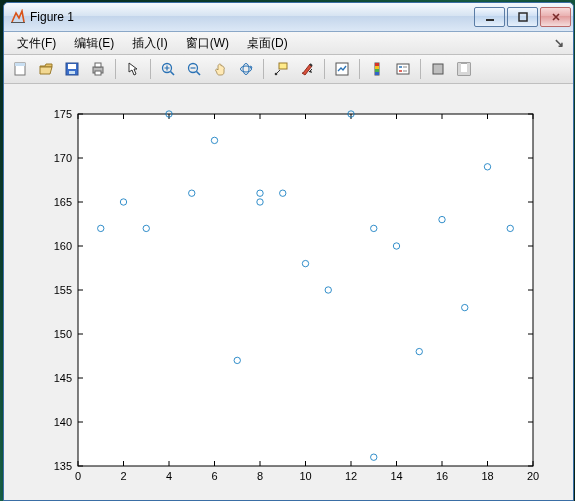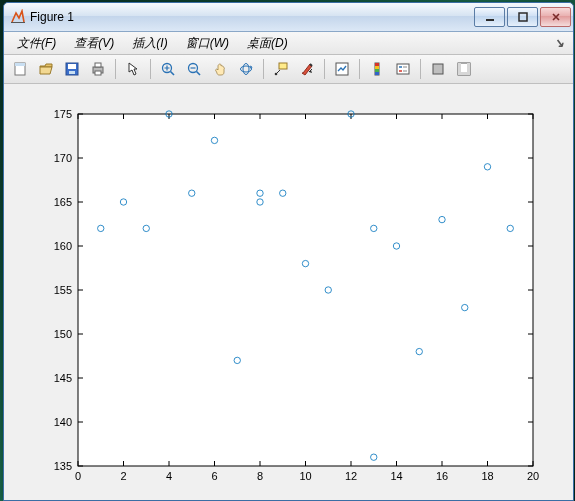--- a/index.html
+++ b/index.html
@@ -13,21 +13,21 @@
     padding:0 2px 0 6px;color:#000;position:relative;}
   .titlebar .fig-icon{width:16px;height:16px;margin-right:4px;display:flex;align-items:center;justify-content:center;}
   .titlebar .title{flex:1;}
   .winbtns{display:flex;gap:2px;}
   .winbtn{width:29px;height:18px;border:1px solid #5a7ca5;border-radius:2px;
     background:linear-gradient(#f3f8fe,#cfe0f4 45%,#bfd5ee 46%,#e6f0fb);
     display:flex;align-items:center;justify-content:center;cursor:pointer;}
   .winbtn.close{background:linear-gradient(#f7d9d9,#e9b0b0 45%,#e29c9c 46%,#f4dcdc);border-color:#b96a6a;}
   .winbtn svg{display:block;}
   .menubar{height:22px;background:linear-gradient(#f7f7f7,#e8e8e8);border-bottom:1px solid #bfbfbf;
-    display:flex;align-items:center;padding:0 4px;color:#000;font-style:italic;}
+    display:flex;align-items:center;padding:0 4px;color:#000;}
   .menuitem{padding:2px 8px;cursor:pointer;border:1px solid transparent;border-radius:2px;}
   .menuspacer{flex:1;}
   .dock{width:16px;height:16px;margin-right:2px;color:#555;cursor:pointer;font-weight:bold;
     display:flex;align-items:center;justify-content:center;}
   .toolbar{height:28px;background:linear-gradient(#f7f7f7,#e4e4e4);border-bottom:1px solid #bfbfbf;
     display:flex;align-items:center;padding:0 4px;gap:2px;}
   .tbtn{width:22px;height:22px;border:1px solid transparent;border-radius:2px;
     display:flex;align-items:center;justify-content:center;cursor:pointer;}
   .tsep{width:1px;height:20px;background:#b7b7b7;margin:0 3px;}
   .plotarea{flex:1;background:#f0f0f0;position:relative;}
@@ -63,21 +63,21 @@
       <div class="winbtn close">
         <svg width="10" height="10">
               <path d="M2 2 L8 8 M8 2 L2 8" stroke="#7a2a2a" stroke-width="1.6"></path>
             </svg>
       </div>
     </div>
   </div>
 
   <div class="menubar">
     <div class="menuitem">文件(F)</div>
-    <div class="menuitem">查看(V)</div>
+    <div class="menuitem">编辑(E)</div>
     <div class="menuitem">插入(I)</div>
     <div class="menuitem">窗口(W)</div>
     <div class="menuitem">桌面(D)</div>
     <div class="menuspacer"></div>
     <div class="dock">↘</div>
   </div>
 
   <div class="toolbar">
     <div class="tbtn">
       <svg width="16" height="16">

